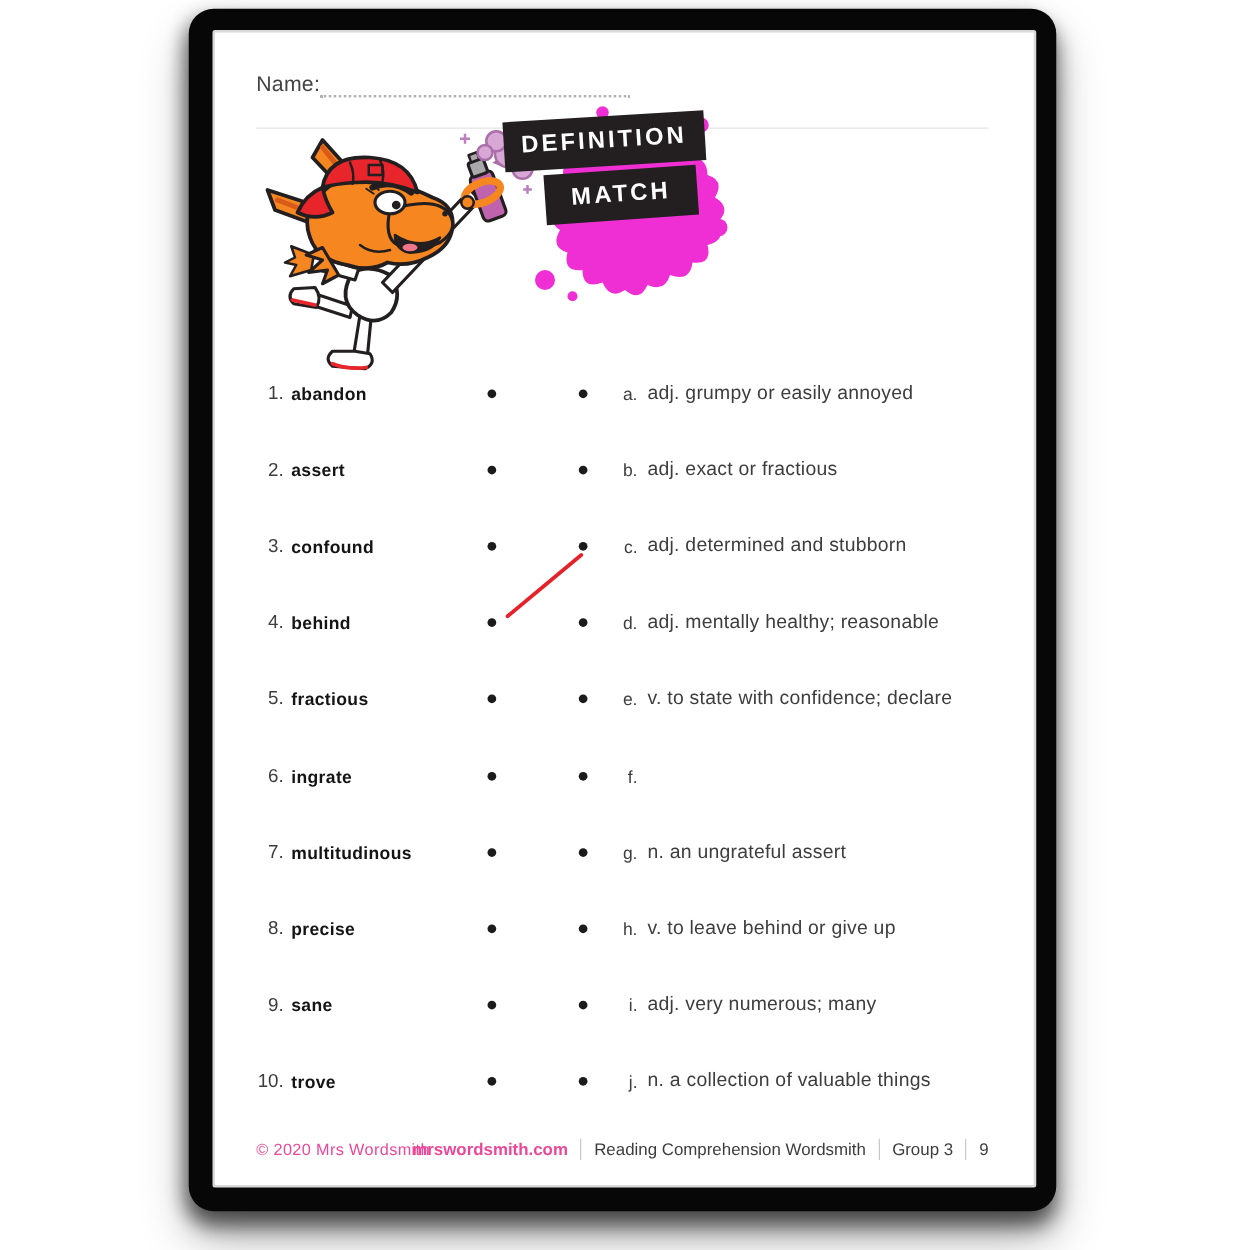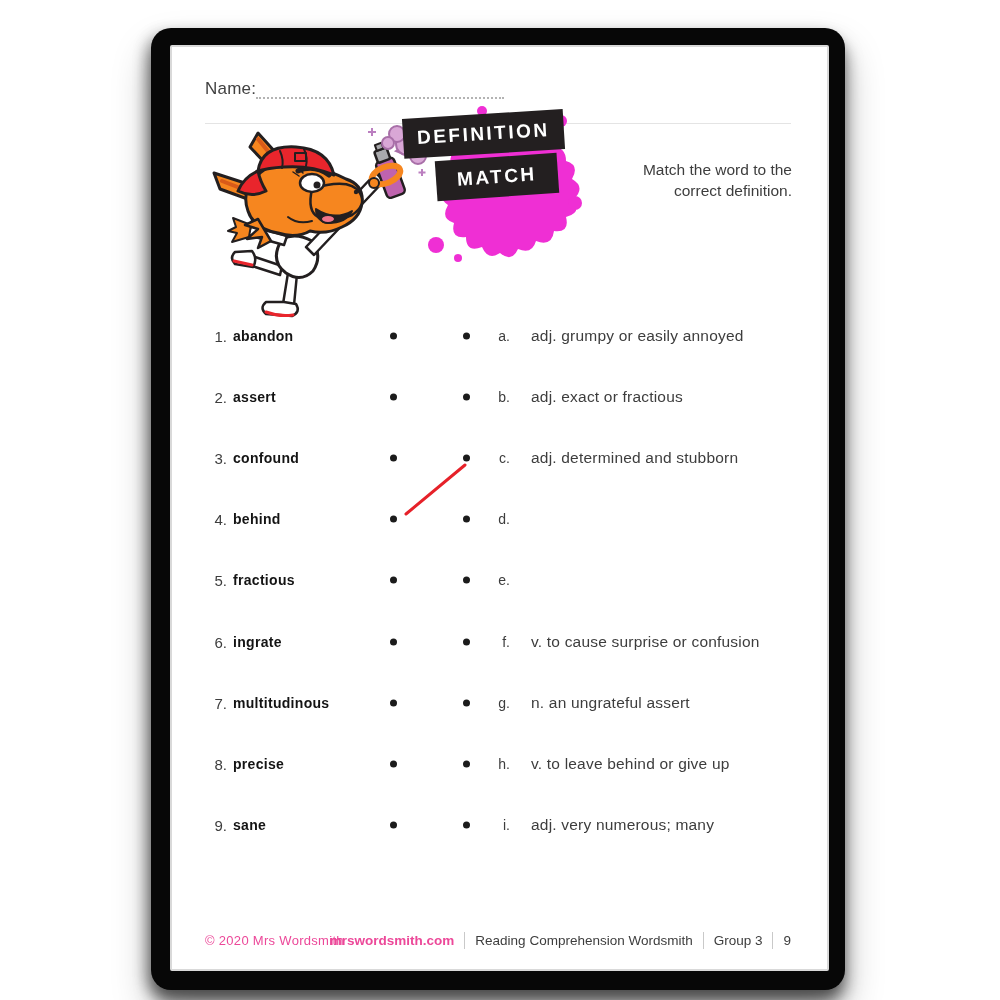--- a/index.html
+++ b/index.html
@@ -2,21 +2,21 @@
 <html><head>
 <meta charset="utf-8">
 <style>
   html,body { margin:0; padding:0; background:#ffffff; }
   .stage {
     position:relative; width:1000px; height:1000px; overflow:hidden;
     background:#ffffff; font-family:"Liberation Sans", sans-serif;
   }
   
   .frame {
-    position:absolute; left:151px; top:28px; width:694px; height:962px;
+    position:absolute; left:151px; top:7px; width:694px; height:962px;
     background:#070707; border-radius:20px;
     box-shadow: 0 12px 16px rgba(0,0,0,.55), 0 22px 38px rgba(0,0,0,.28), -6px 4px 14px rgba(0,0,0,.18);
   }
   .sheet {
     position:absolute; left:19px; top:17px; right:16px; bottom:19px;
     background:#ffffff; border:2px solid #d9d9d9; border-radius:2px;
   }
   
   .name-label {
     position:absolute; left:33px; top:32px; font-size:17px; color:#414141; letter-spacing:.2px;
@@ -57,21 +57,21 @@
     top:50%; transform:translateY(-50%);
   }
   .dot-l { left:218px; }
   .dot-r { left:291px; }
   .letter {
     position:absolute; left:296px; width:42px; text-align:right; top:50%; transform:translateY(-50%);
     font-size:14px; color:#3d3d3d;
   }
   .def {
     position:absolute; left:346px; top:50%; transform:translateY(-50%);
-    font-size:15.5px; color:#3d3d3d; letter-spacing:.2px; white-space:nowrap;margin-left:13px;
+    font-size:15.5px; color:#3d3d3d; letter-spacing:.2px; white-space:nowrap;
   }
   .answer-line { position:absolute; left:225px; top:408px; width:80px; height:70px; z-index:2; }
   
   .footer-copy {
     position:absolute; left:33px; top:886px; font-size:13px; color:#ec4899; letter-spacing:.3px;
   }
   .footer-right {
     position:absolute; right:36px; top:882px; display:flex; align-items:center; height:22px;
     font-size:13.5px; color:#3d3d3d;
   }
@@ -164,24 +164,20 @@
         </g>
         <g stroke="#bb7fc0" stroke-width="2" fill="none">
           <path d="M172,5 v8 M168,9 h8"></path>
           <path d="M222,46 v7 M218.5,49.5 h7"></path>
         </g>
       </svg>
 
       <div class="banner banner-1">DEFINITION</div>
       <div class="banner banner-2">MATCH</div>
 
-      <div class="instruction">
-        <div>Match the word to the</div>
-        <div>correct definition.</div>
-      </div>
 
       <div class="rows">
         <div class="row">
           <span class="num">1.</span>
           <span class="word">abandon</span>
           <span class="dot dot-l"></span>
           <span class="dot dot-r"></span>
           <span class="letter">a.</span>
           <span class="def">adj. grumpy or easily annoyed</span>
         </div>
@@ -200,35 +196,36 @@
           <span class="dot dot-r"></span>
           <span class="letter">c.</span>
           <span class="def">adj. determined and stubborn</span>
         </div>
         <div class="row">
           <span class="num">4.</span>
           <span class="word">behind</span>
           <span class="dot dot-l"></span>
           <span class="dot dot-r"></span>
           <span class="letter">d.</span>
+          <span class="def">adj. mentally healthy; reasonable</span>
         </div>
         <div class="row">
           <span class="num">5.</span>
           <span class="word">fractious</span>
           <span class="dot dot-l"></span>
           <span class="dot dot-r"></span>
           <span class="letter">e.</span>
+          <span class="def">v. to state with confidence; declare</span>
         </div>
         <div class="row">
           <span class="num">6.</span>
           <span class="word">ingrate</span>
           <span class="dot dot-l"></span>
           <span class="dot dot-r"></span>
           <span class="letter">f.</span>
-          <span class="def">v. to cause surprise or confusion</span>
         </div>
         <div class="row">
           <span class="num">7.</span>
           <span class="word">multitudinous</span>
           <span class="dot dot-l"></span>
           <span class="dot dot-r"></span>
           <span class="letter">g.</span>
           <span class="def">n. an ungrateful assert</span>
         </div>
         <div class="row">
@@ -239,20 +236,28 @@
           <span class="letter">h.</span>
           <span class="def">v. to leave behind or give up</span>
         </div>
         <div class="row">
           <span class="num">9.</span>
           <span class="word">sane</span>
           <span class="dot dot-l"></span>
           <span class="dot dot-r"></span>
           <span class="letter">i.</span>
           <span class="def">adj. very numerous; many</span>
+        </div>
+        <div class="row">
+          <span class="num">10.</span>
+          <span class="word">trove</span>
+          <span class="dot dot-l"></span>
+          <span class="dot dot-r"></span>
+          <span class="letter">j.</span>
+          <span class="def">n. a collection of valuable things</span>
         </div>
       </div>
 
       <svg class="answer-line" viewBox="0 0 80 70">
         <line x1="9" y1="59" x2="68" y2="10" stroke="#e62129" stroke-width="3" stroke-linecap="round"></line>
       </svg>
 
       <div class="footer-copy">© 2020 Mrs Wordsmith</div>
       <div class="footer-right">
         <span class="footer-site">mrswordsmith.com</span>

